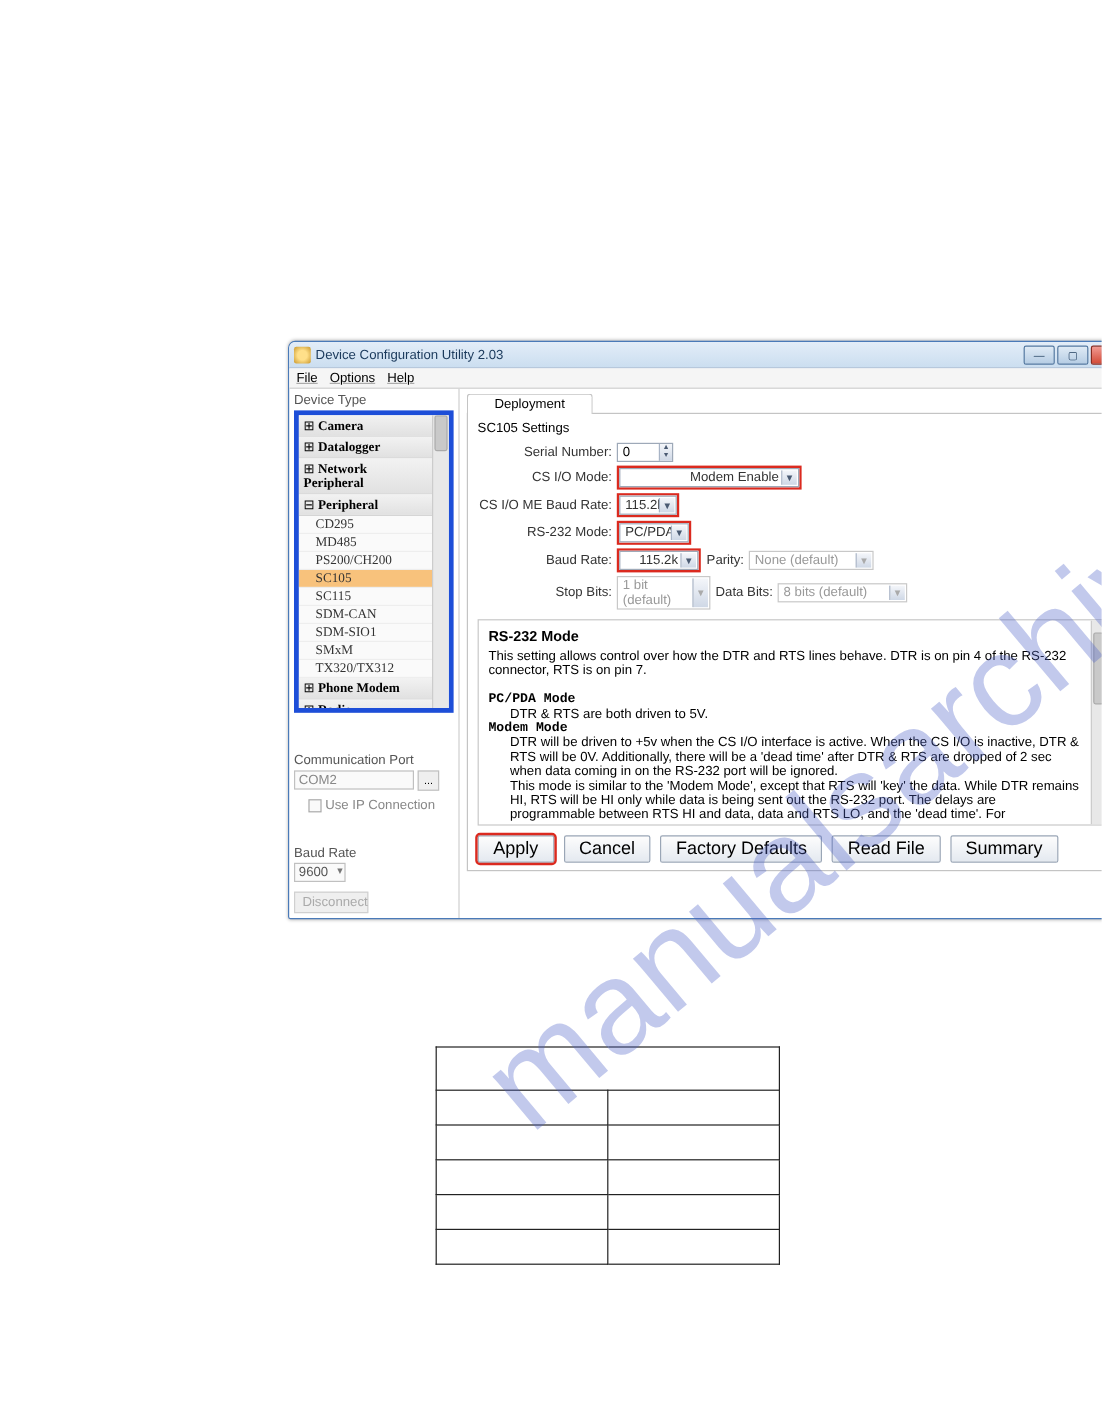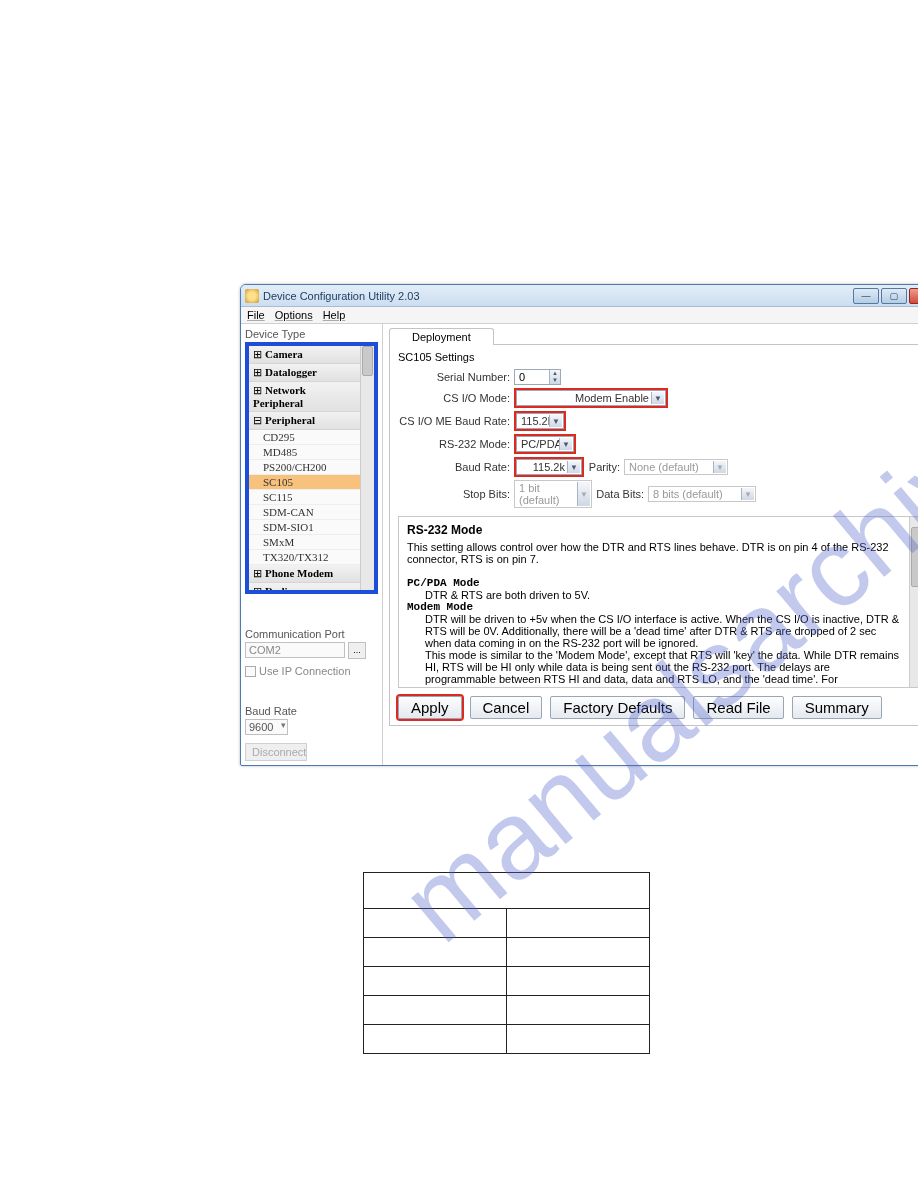--- a/index.html
+++ b/index.html
@@ -118,21 +118,21 @@
     padding: 1px 3px;
     background: #fafafa;
     color: #888;
     display: inline-block;
   }
   .side-lower .browse {
     width: 18px; height: 17px; border: 1px solid #c0c0c0;
     background: #efefef; display: inline-block; text-align: center;
     font-size: 9px; line-height: 15px; vertical-align: top;
   }
-  .chk { display: flex; align-items: center; gap: 3px; margin: 6px 0; color: #888; }
+  .chk { display: flex; align-items: center; gap: 3px; margin: 6px 12px; color: #888; }
   .chk .box { width: 11px; height: 11px; border: 1px solid #aaa; background: #fafafa; }
   .baud-sel { border: 1px solid #c0c0c0; background: #fafafa; padding: 1px 14px 1px 3px; position: relative; display: inline-block; color: #555; }
   .baud-sel::after { content: "▾"; position: absolute; right: 2px; top: 0; font-size: 9px; color: #777; }
   .disconnect {
     margin-top: 8px;
     border: 1px solid #d0d0d0;
     background: #efefef;
     color: #aaa;
     padding: 2px 6px;
     width: 62px;

